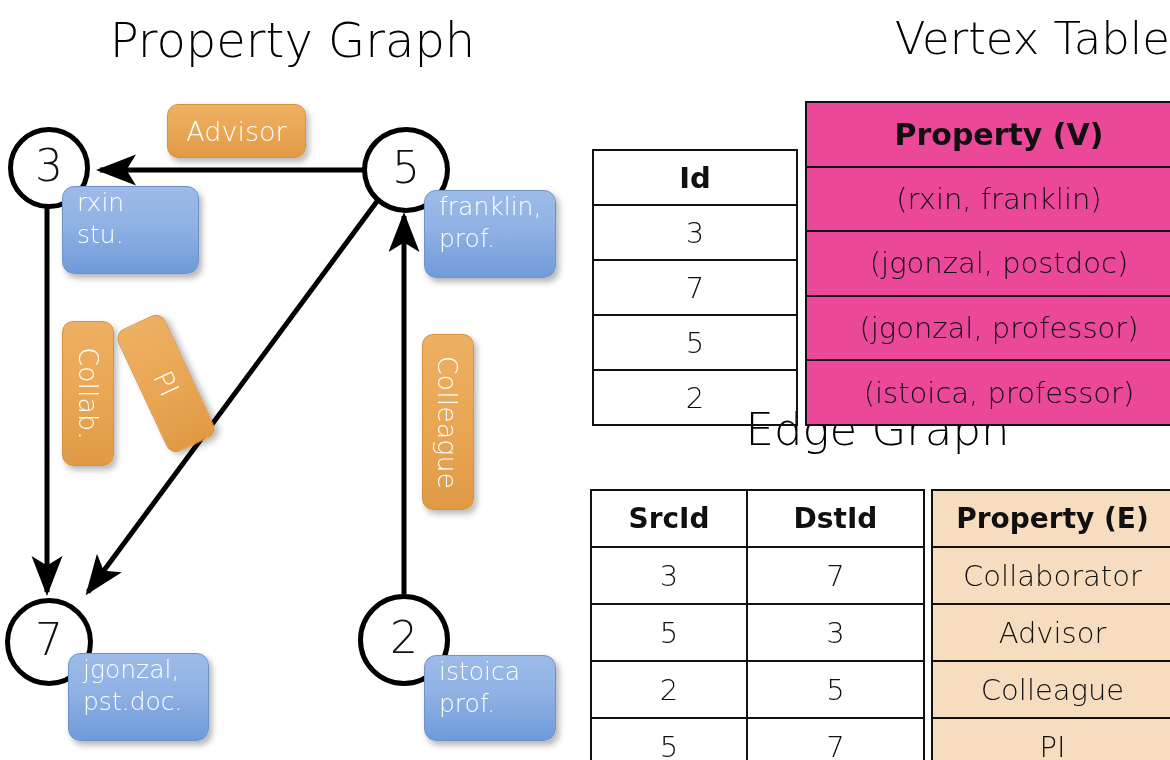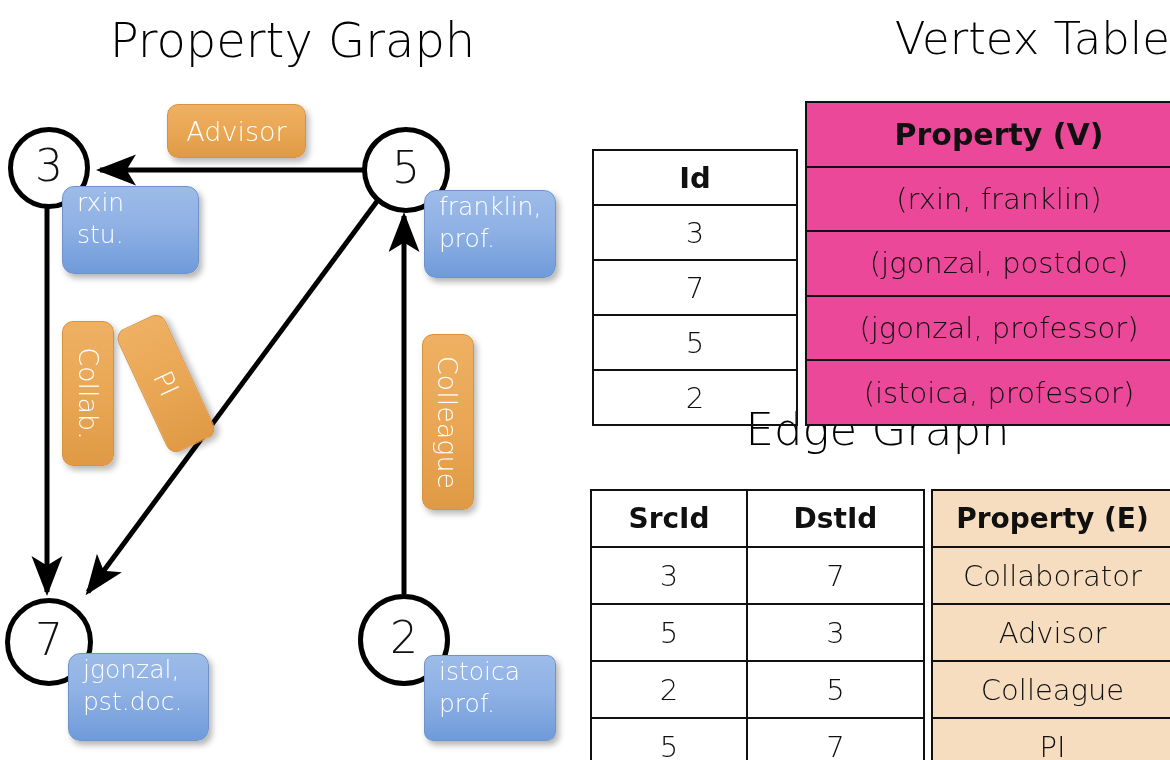--- a/index.html
+++ b/index.html
@@ -86,21 +86,21 @@
     color: #ffffff;
     font-family: "DejaVu Sans", sans-serif;
     font-weight: 300;
     font-size: 25px;
     line-height: 1.26;
     padding: 0 14px;
   }
   #vbox-3 { left: 62px;  top: 186px; width: 137px; height: 88px; }
   #vbox-5 { left: 424px; top: 190px; width: 132px; height: 88px; }
   #vbox-7 { left: 60px;  top: 653px; width: 141px; height: 88px; margin-left: 8px; }
-  #vbox-2 { left: 424px; top: 655px; width: 132px; height: 86px; border-radius: 9px; }
+  #vbox-2 { left: 424px; top: 655px; width: 132px; height: 86px; }
   .vbox span { display: block; }
 
   
   .echip {
     position: absolute;
     border-radius: 11px;
     background: linear-gradient(to bottom, #eeb063 0%, #eaa856 45%, #e09a45 100%);
     border: 1px solid #d9923c;
     box-shadow: 3px 4px 6px rgba(0,0,0,0.28);
     box-sizing: border-box;

